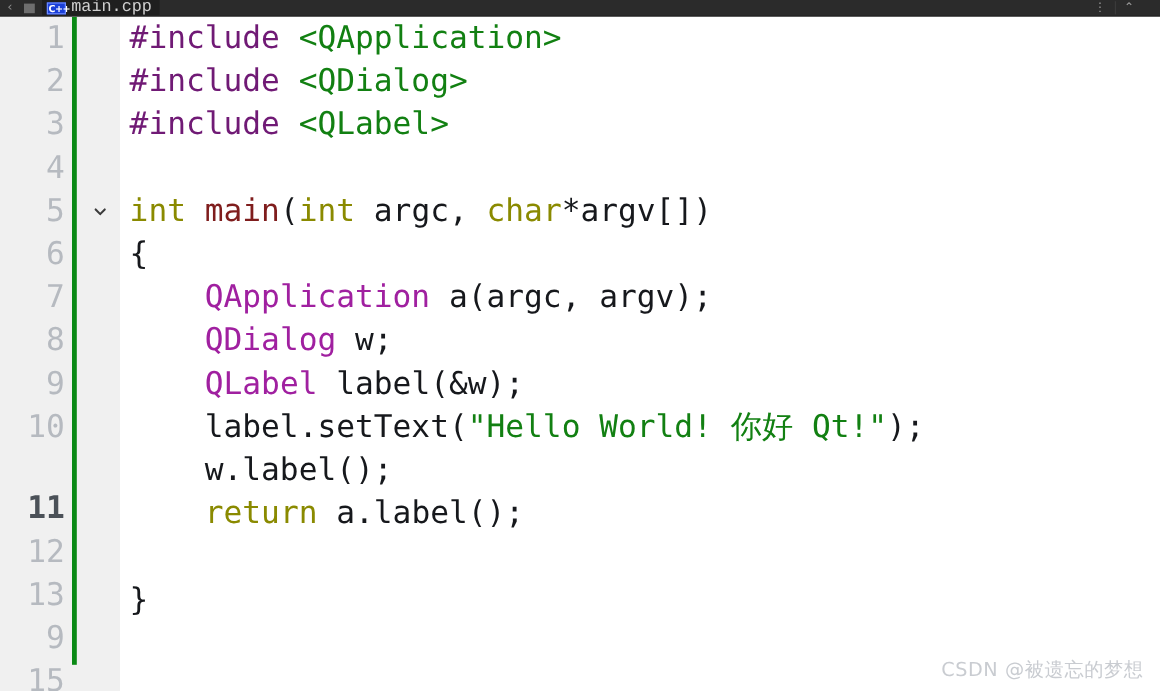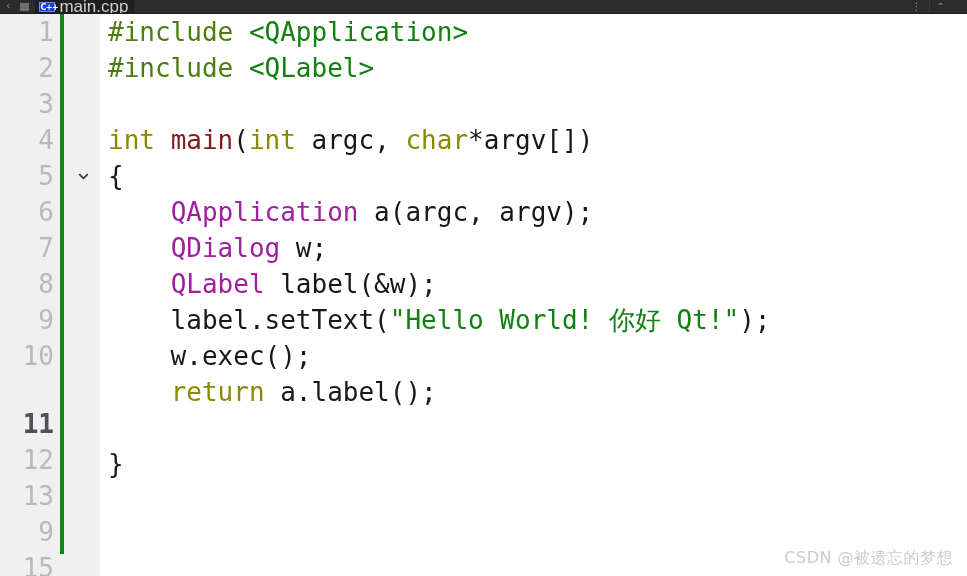--- a/index.html
+++ b/index.html
@@ -74,22 +74,22 @@
     font-weight: bold;
     line-height: 9px;
     text-align: center;
     letter-spacing: -0.5px;
     position: relative;
     top: -1px;
     box-sizing: border-box;
   }
   .tab-title {
     color: #cfcfcf;
-    font-family: Liberation Sans, sans-serif;
-    font-size: 17px;
+    font-family: Liberation Mono, monospace;
+    font-size: 14px;
     line-height: 11px;
     white-space: nowrap;
     position: relative;
     top: -1px;
   }
   .tab-right {
     position: absolute;
     right: 0;
     bottom: 0;
     display: flex;
@@ -184,21 +184,21 @@
     height: 36px;
     line-height: 36px;
     font-size: 26px;
     white-space: pre;
     padding-left: 8px;
     font-family: "DejaVu Sans Mono", "Liberation Mono", monospace;
     color: #101418;
   }
 
   
-  .t-pre   { color: #4d7c0f; }   
+  .t-pre   { color: #701a75; }   
   .t-inc   { color: #128012; text-align: right; }   
   .t-kw    { color: #8a8a00; }   
   .t-fn    { color: #7f1d1d; }   
   .t-type  { color: #a020a0; }   
   .t-plain { color: #16181c; }
   .t-str   { color: #128012; }   
   .t-punct { color: #16181c; }
 
   
   .watermark {
@@ -273,29 +273,30 @@
           <div class="foldslot"></div>
           <div class="foldslot"></div>
           <div class="foldslot"></div>
           <div class="foldslot"></div>
           <div class="foldslot"></div>
         </div>
     </div>
 
     <div class="code" id="code">
         <div class="line"><span class="t-pre">#include</span><span class="t-plain"> </span><span class="t-inc">&lt;QApplication&gt;</span></div>
+        <div class="line"><span class="t-pre">#include</span><span class="t-plain"> </span><span class="t-inc">&lt;QDialog&gt;</span></div>
         <div class="line"><span class="t-pre">#include</span><span class="t-plain"> </span><span class="t-inc">&lt;QLabel&gt;</span></div>
         <div class="line">&nbsp;</div>
         <div class="line"><span class="t-kw">int</span><span class="t-plain"> </span><span class="t-fn">main</span><span class="t-punct">(</span><span class="t-kw">int</span><span class="t-plain"> argc, </span><span class="t-kw">char</span><span class="t-plain">*argv[])</span></div>
         <div class="line"><span class="t-punct">{</span></div>
         <div class="line"><span class="t-plain">    </span><span class="t-type">QApplication</span><span class="t-plain"> a(argc, argv);</span></div>
         <div class="line"><span class="t-plain">    </span><span class="t-type">QDialog</span><span class="t-plain"> w;</span></div>
         <div class="line"><span class="t-plain">    </span><span class="t-type">QLabel</span><span class="t-plain"> label(&amp;w);</span></div>
         <div class="line"><span class="t-plain">    label.setText(</span><span class="t-str">"Hello World! 你好 Qt!"</span><span class="t-plain">);</span></div>
-        <div class="line"><span class="t-plain">    w.exec();</span></div>
+        <div class="line"><span class="t-plain">    w.label();</span></div>
         <div class="line"><span class="t-plain">    </span><span class="t-kw">return</span><span class="t-plain"> a.label();</span></div>
         <div class="line">&nbsp;</div>
         <div class="line"><span class="t-punct">}</span></div>
         <div class="line">&nbsp;</div>
       </div>
 
     <div class="watermark">CSDN @被遗忘的梦想</div>
   </div>
 
 </div>

